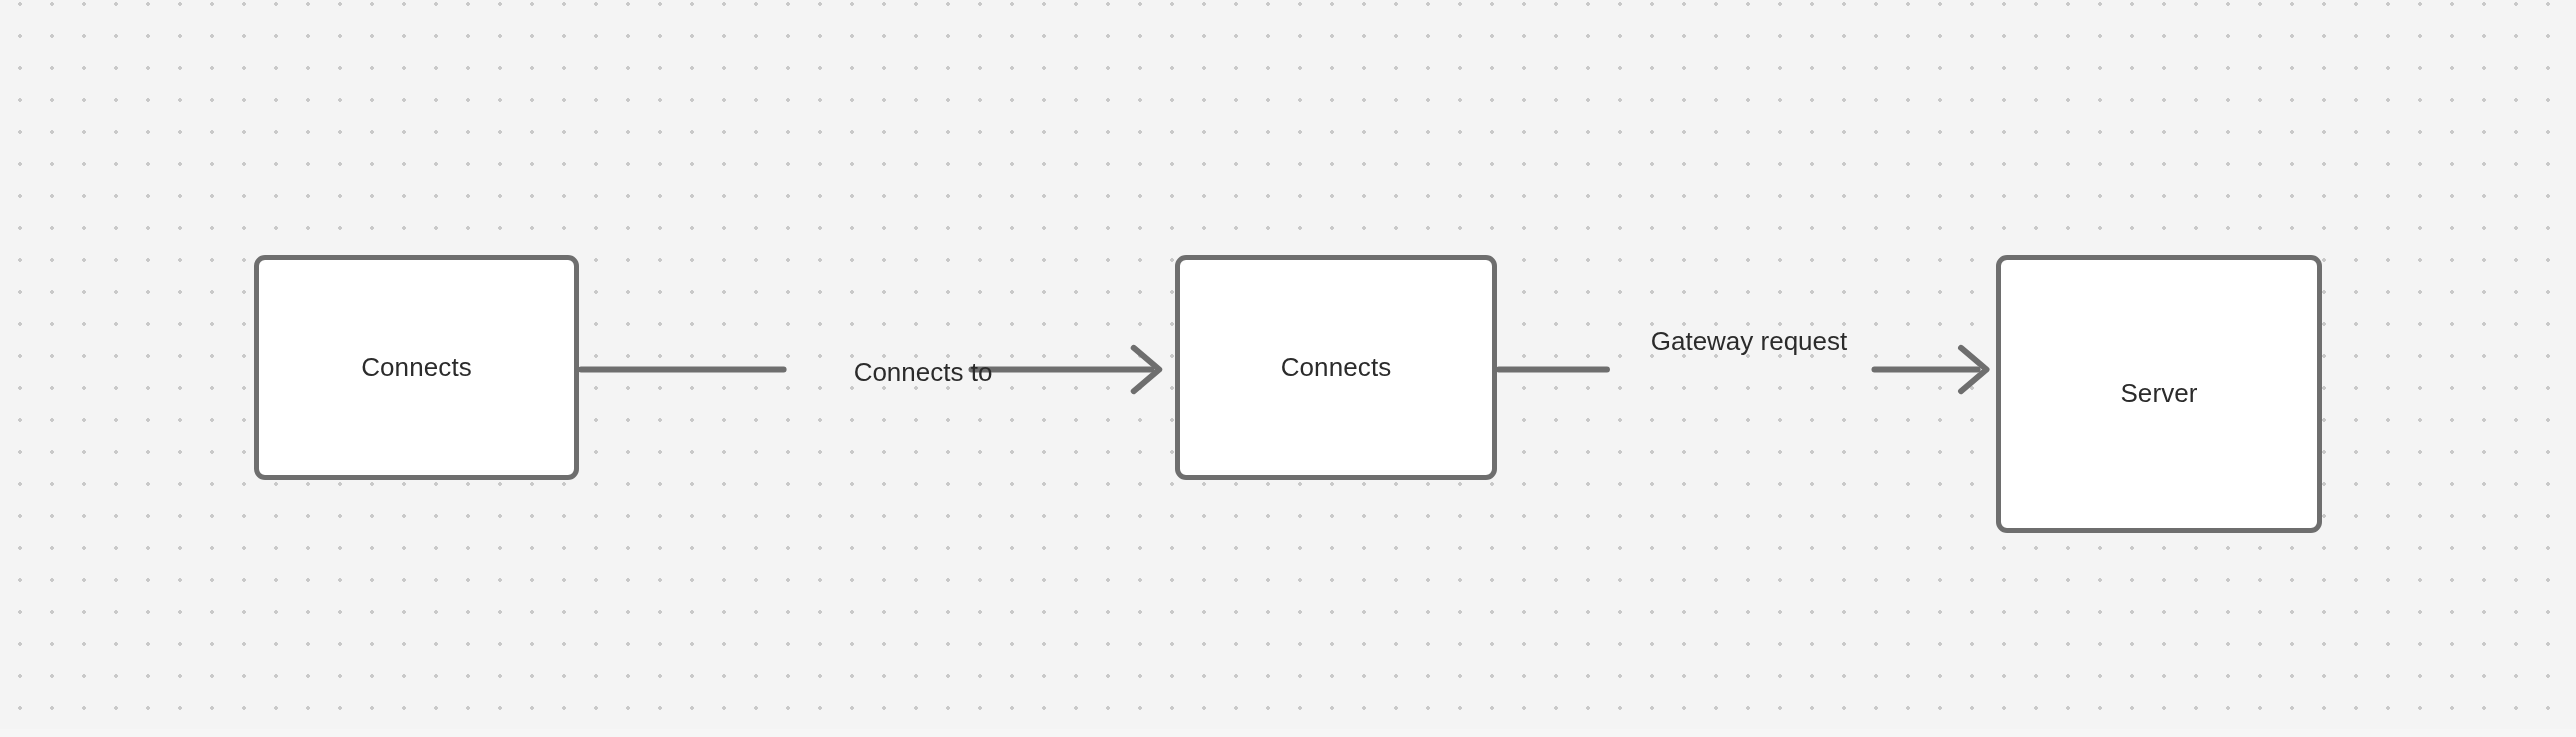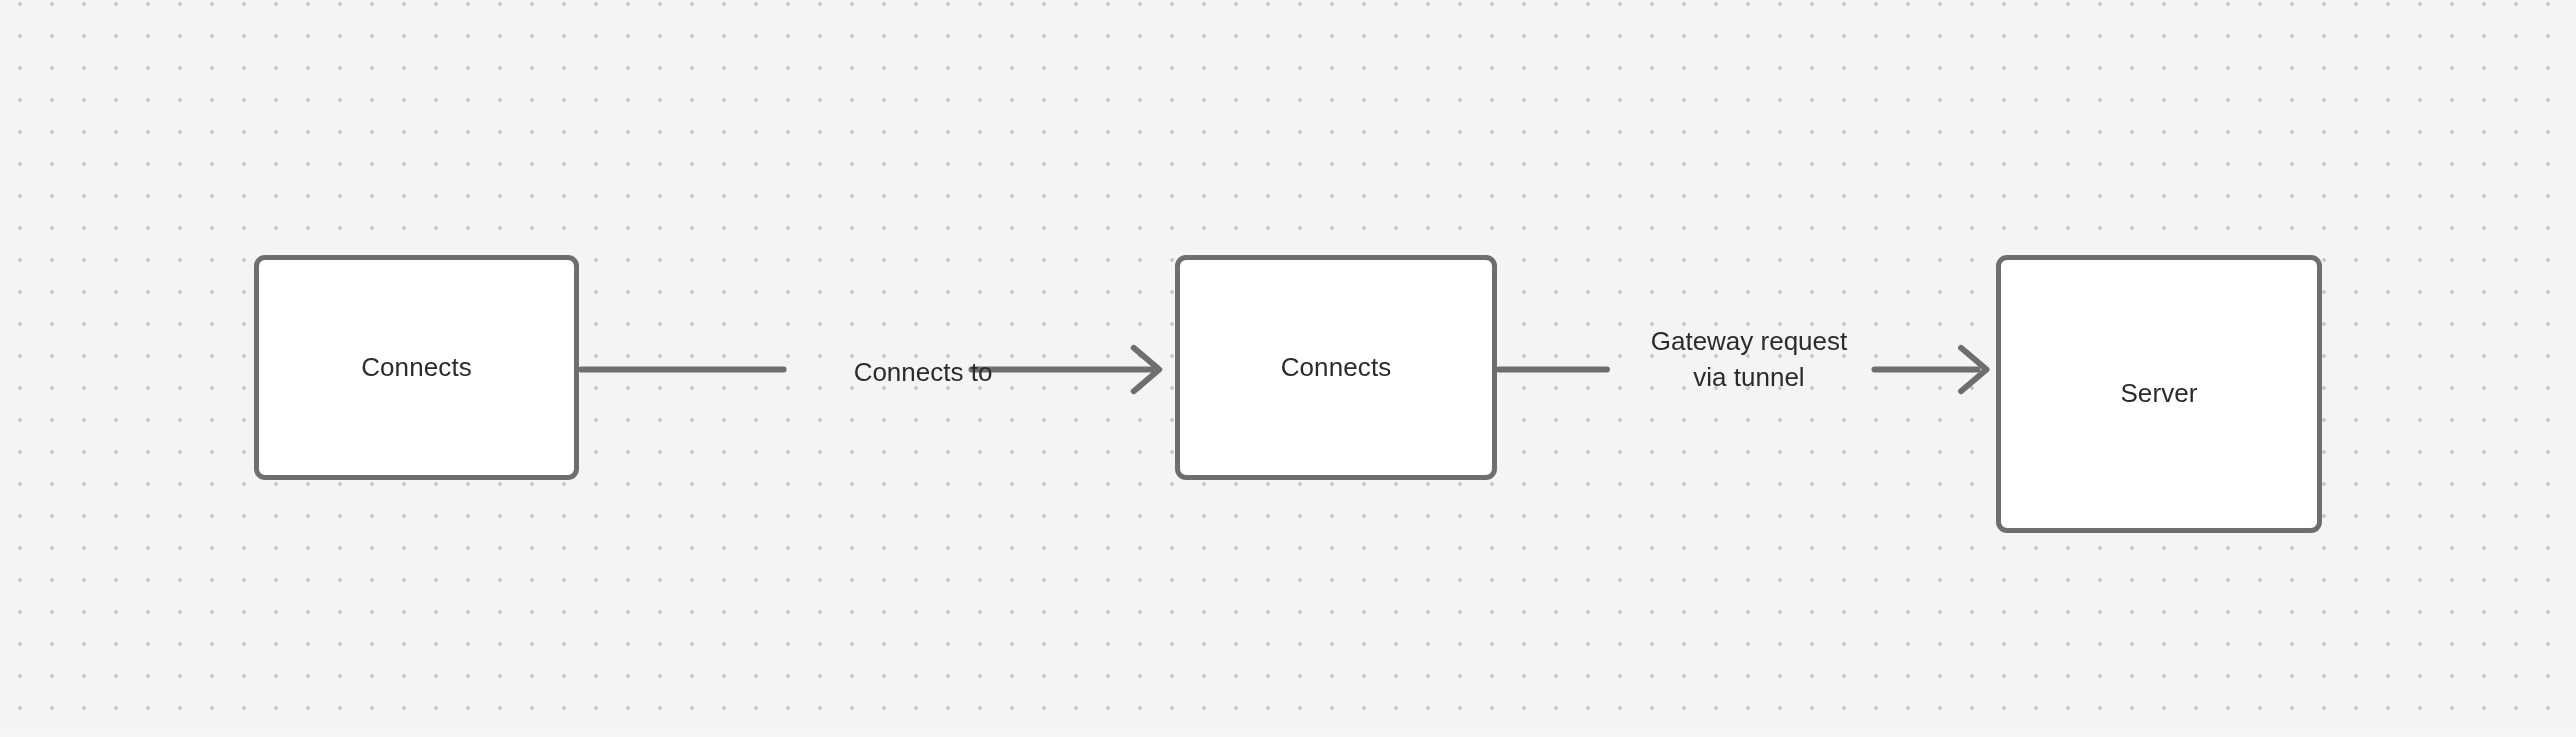--- a/index.html
+++ b/index.html
@@ -104,21 +104,20 @@
       <line x1="0" y1="30" x2="110" y2="30" stroke="#6e6e6e" stroke-width="6" stroke-linecap="round"></line>
 
       <line x1="382" y1="30" x2="487" y2="30" stroke="#6e6e6e" stroke-width="6" stroke-linecap="round"></line>
 
       <polyline points="470,8 496,30 470,52" fill="none" stroke="#6e6e6e" stroke-width="6" stroke-linecap="round" stroke-linejoin="round"></polyline>
     </svg>
   </div>
 
   <div class="edge-label" id="edge2-label">
     <span class="l1">Gateway request</span>
-    <span class="l2">via tunnel</span>
   </div>
 
   <div class="node" id="node-browser">
     <span class="node-label">Connects</span>
   </div>
 
   <div class="node" id="node-gateway">
     <span class="node-label">Connects</span>
   </div>
 

